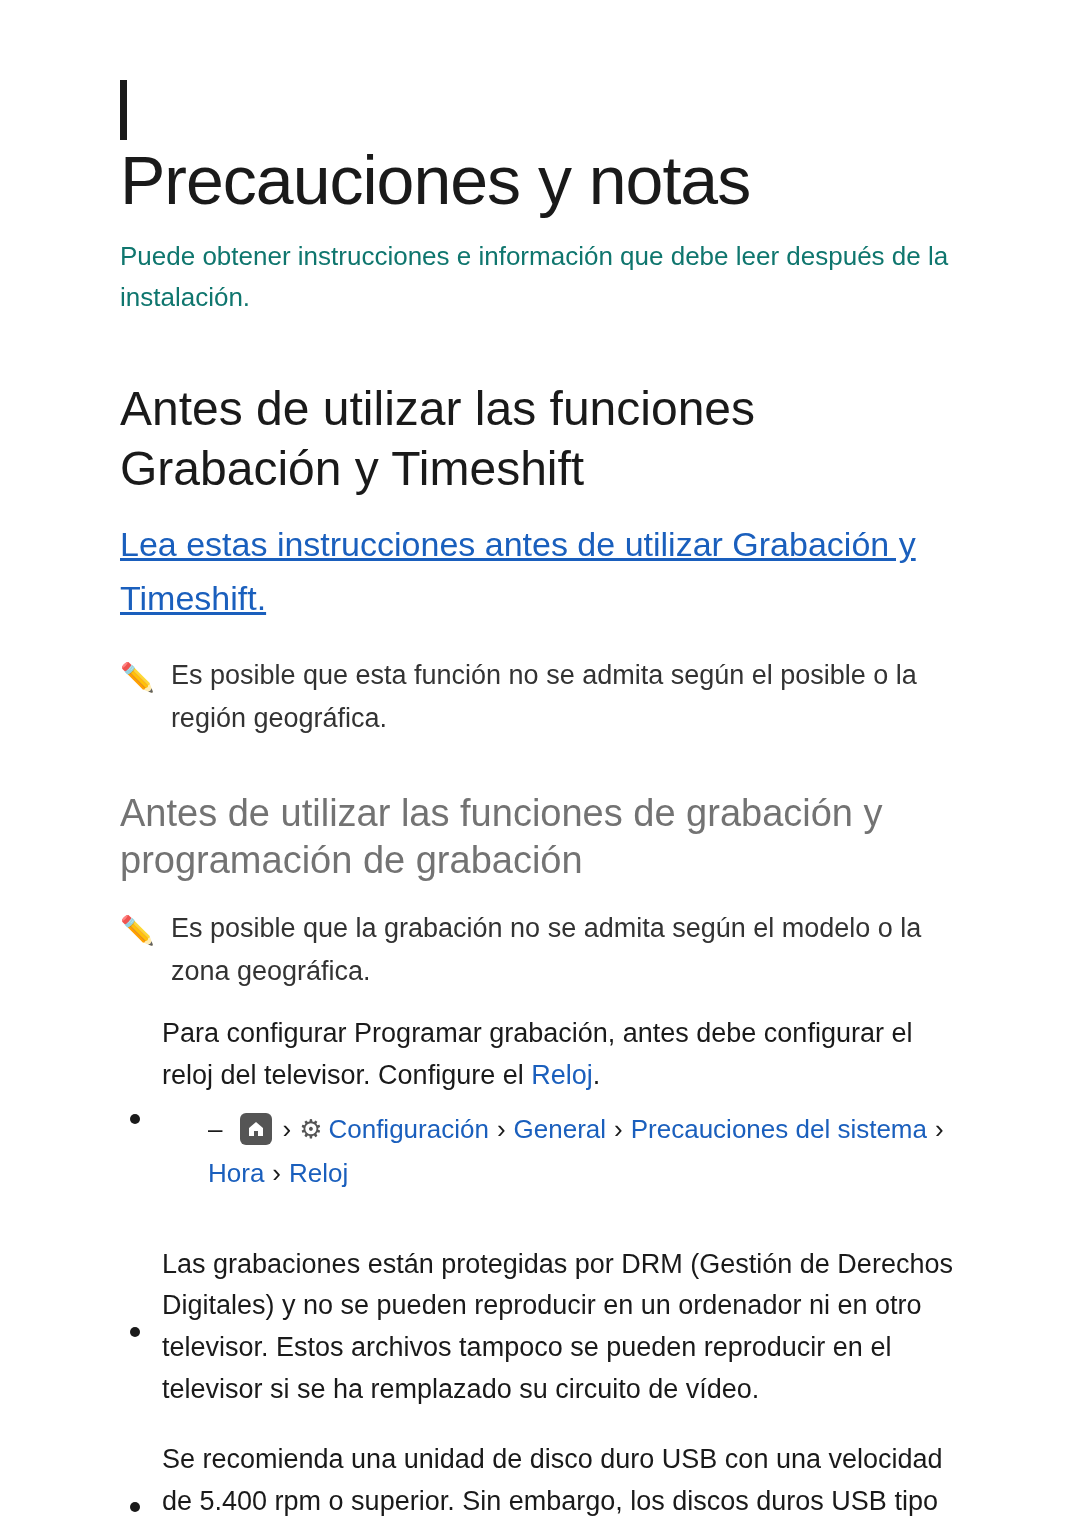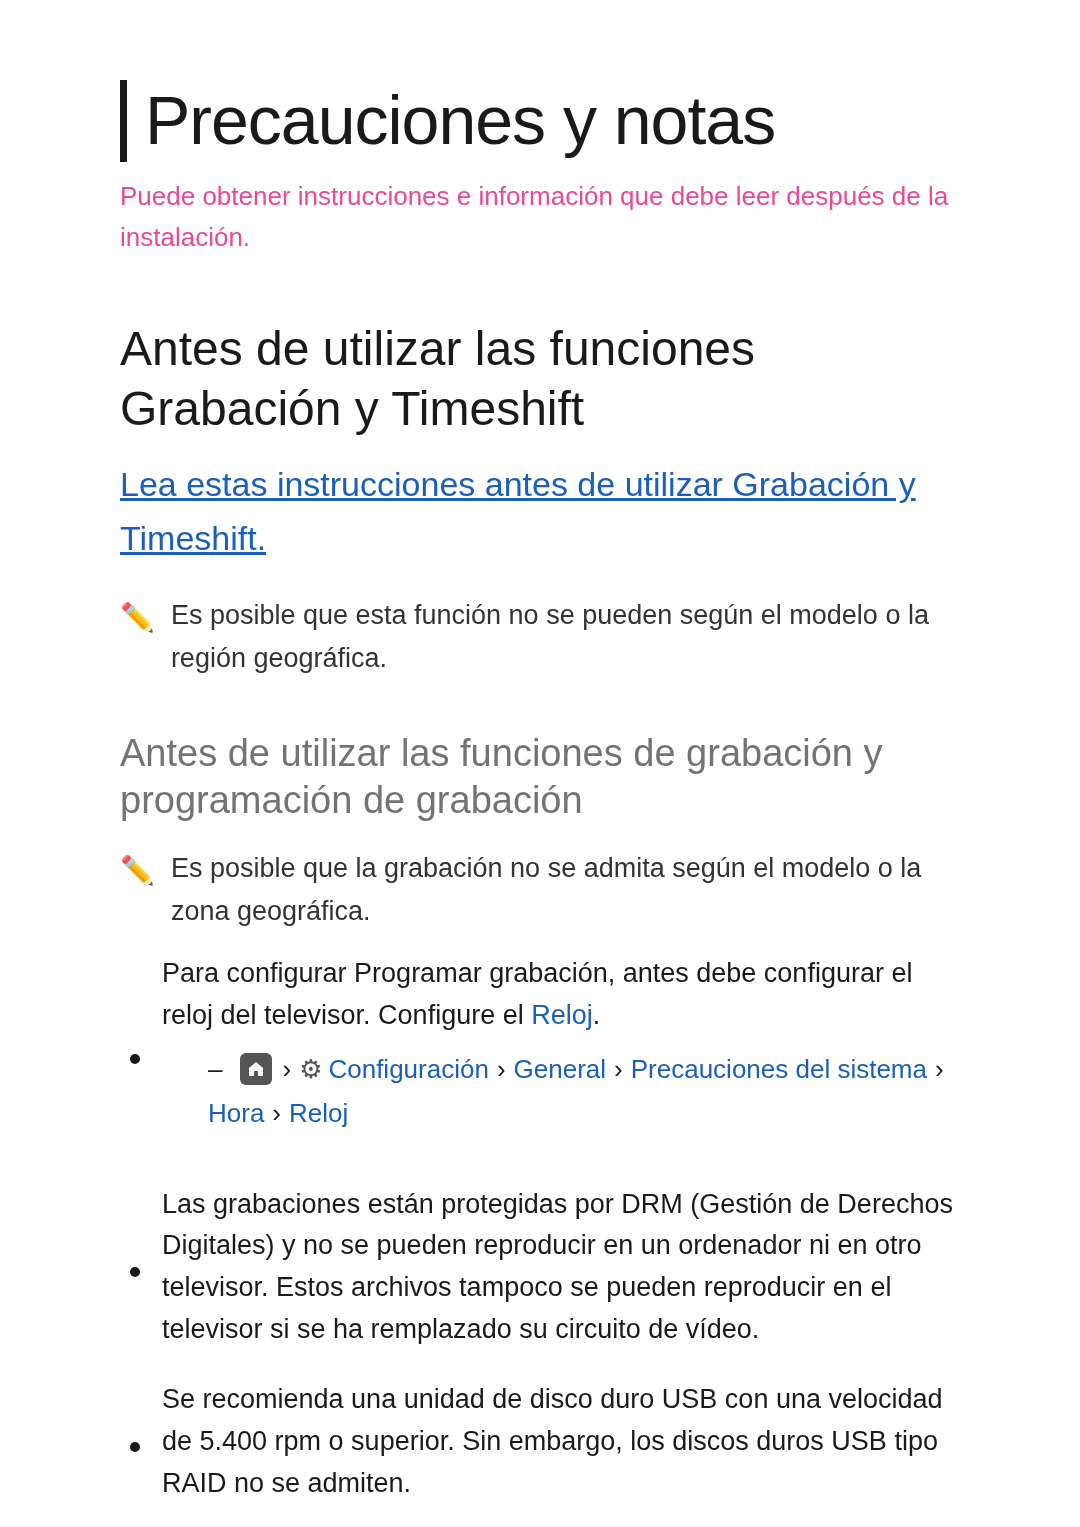--- a/index.html
+++ b/index.html
@@ -23,35 +23,36 @@
       display: inline-block;
       width: 7px;
       background: #1a1a1a;
       margin-right: 18px;
       align-self: stretch;
       min-height: 60px;
     }
 
     .main-title-section {
       display: flex;
-      align-items: flex-end;
+      align-items: flex-start;
       margin-bottom: 14px;
+      flex-direction: column;
     }
 
     .main-title {
       font-size: 68px;
       font-weight: 300;
       color: #1a1a1a;
       line-height: 1.2;
       letter-spacing: -1px;
     }
 
     .main-subtitle {
       font-size: 26px;
-      color: #ec4899;
+      color: #0f766e;
       font-weight: 400;
       margin-bottom: 60px;
       margin-top: 6px;
     }
 
     .section-title {
       font-size: 48px;
       font-weight: 400;
       color: #1a1a1a;
       margin-bottom: 18px;
@@ -159,21 +160,21 @@
 </div>
 
 <p class="main-subtitle">Puede obtener instrucciones e información que debe leer después de la instalación.</p>
 
 <h2 class="section-title">Antes de utilizar las funciones Grabación y Timeshift</h2>
 
 <span class="highlighted-instruction">Lea estas instrucciones antes de utilizar Grabación y Timeshift.</span>
 
 <div class="note-item">
   <span class="pencil-icon">✏️</span>
-  <span>Es posible que esta función no se pueden según el modelo o la región geográfica.</span>
+  <span>Es posible que esta función no se admita según el posible o la región geográfica.</span>
 </div>
 
 <h2 class="section-title-2">Antes de utilizar las funciones de grabación y programación de grabación</h2>
 
 <div class="note-item">
   <span class="pencil-icon">✏️</span>
   <span>Es posible que la grabación no se admita según el modelo o la zona geográfica.</span>
 </div>
 
 <ul class="bullet-list">

